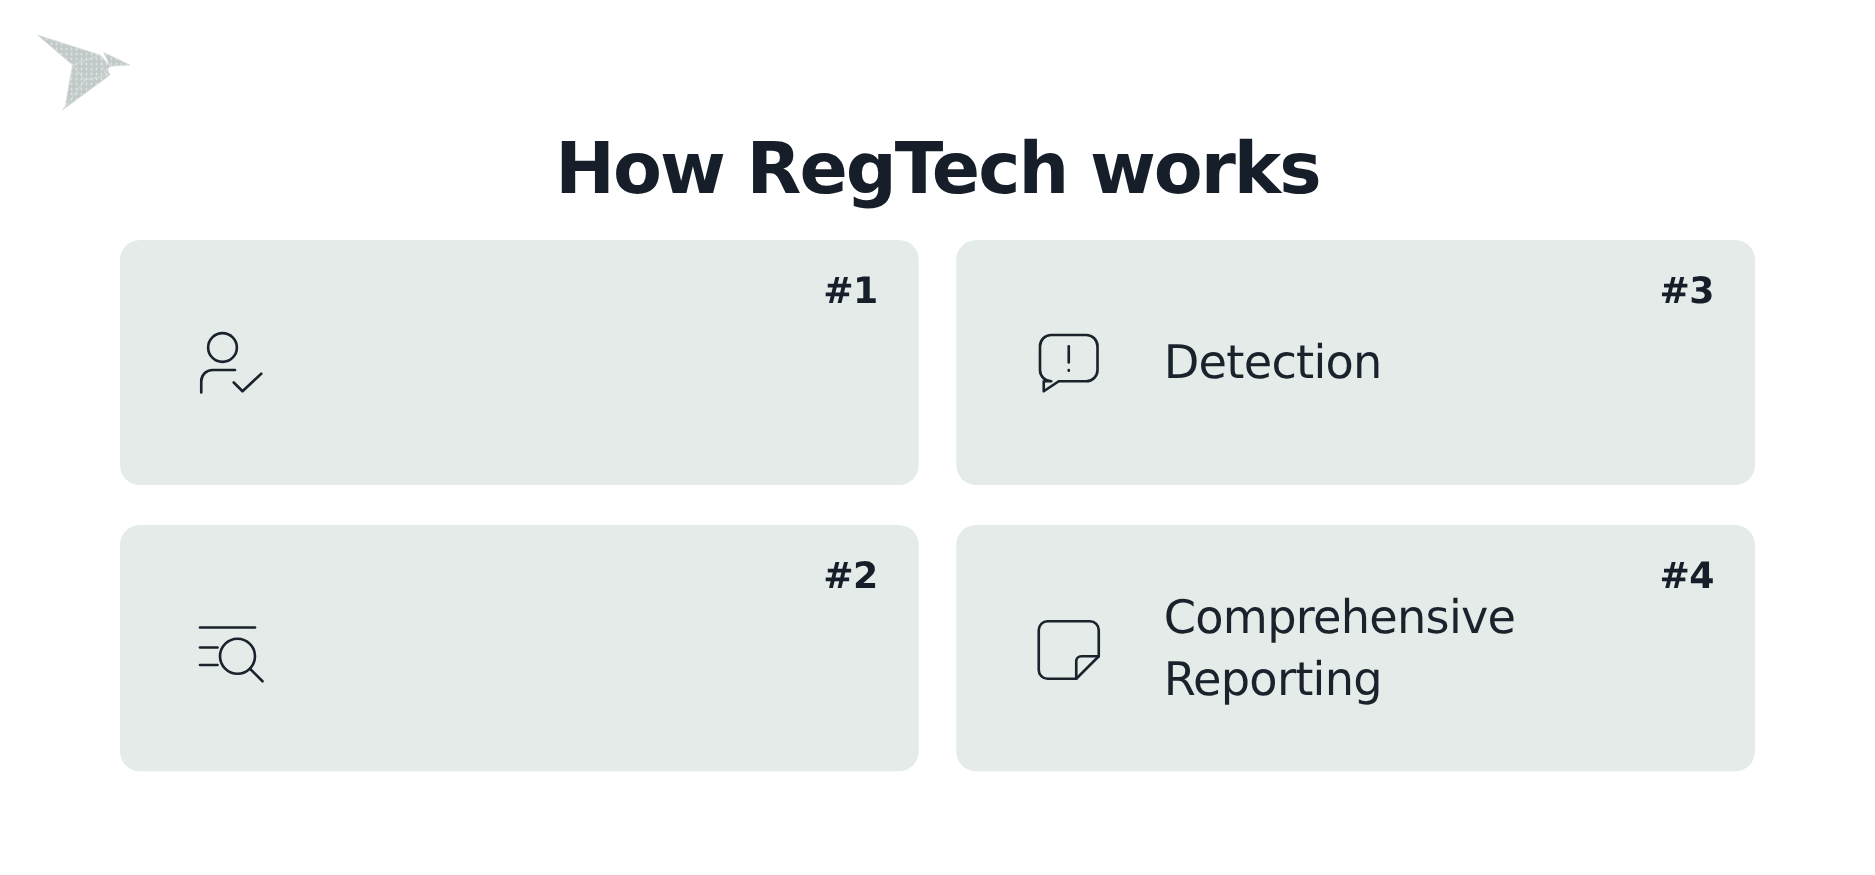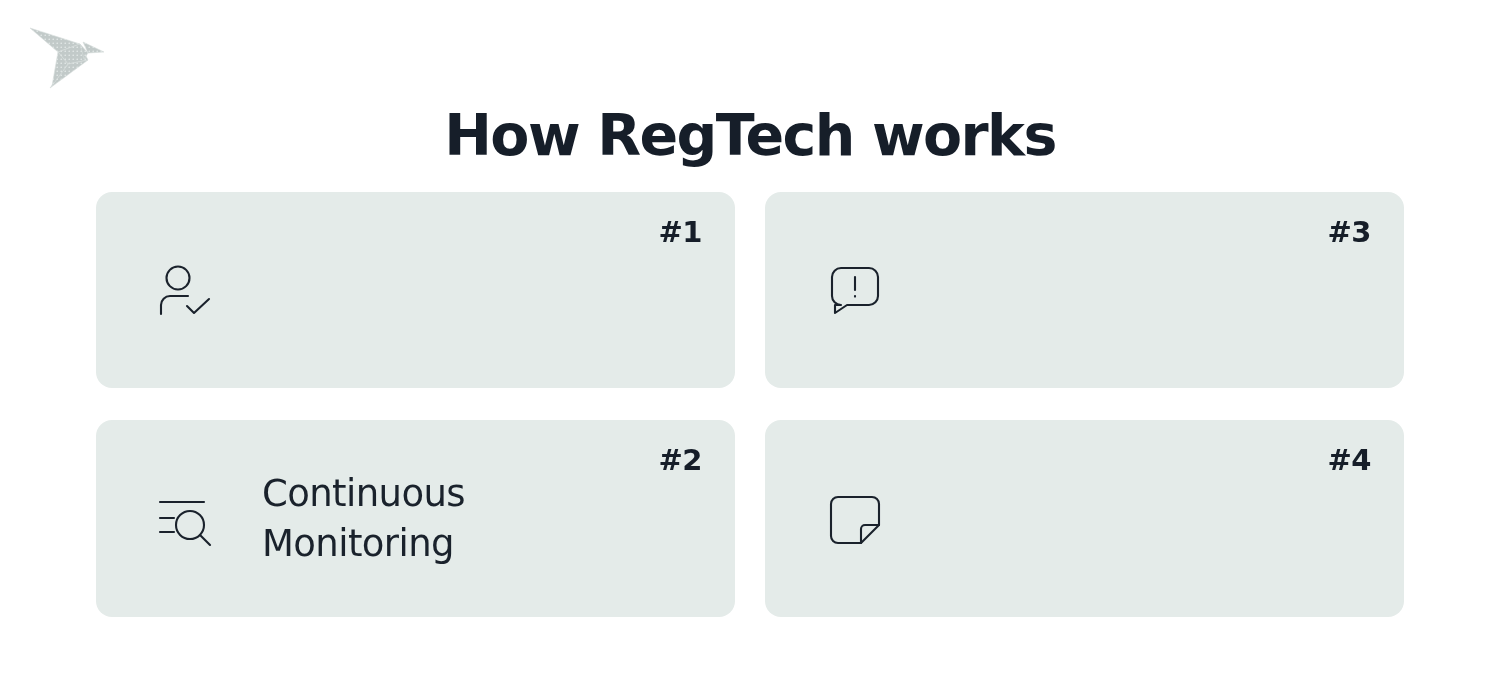--- a/index.html
+++ b/index.html
@@ -155,45 +155,46 @@
   <div class="step-card">
     <div class="card-badge">#3</div>
     <div class="card-body">
       <div class="card-icon">
         <svg viewBox="0 0 64 64" width="64" height="64" fill="none" stroke="#1a222c" stroke-width="2.1" stroke-linecap="round" stroke-linejoin="round">
           <path d="M9 19 A9 9 0 0 1 18 10 L46 10 A9 9 0 0 1 55 19 L55 38 A9 9 0 0 1 46 47 L24 47 L12 55 L12 47 L18 47 A9 9 0 0 1 9 38 Z"></path>
           <line x1="32" y1="19" x2="32" y2="32"></line>
           <line x1="32" y1="38" x2="32" y2="38.6"></line>
         </svg>
       </div>
+      <div class="card-label">Detection</div>
     </div>
   </div>
 
   <div class="step-card">
     <div class="card-badge">#2</div>
     <div class="card-body">
       <div class="card-icon">
         <svg viewBox="0 0 64 64" width="64" height="64" fill="none" stroke="#1a222c" stroke-width="2.1" stroke-linecap="round" stroke-linejoin="round">
           <line x1="6" y1="15" x2="50" y2="15"></line>
           <line x1="6" y1="31" x2="20" y2="31"></line>
           <line x1="6" y1="45" x2="20" y2="45"></line>
           <circle cx="36" cy="38" r="14"></circle>
           <line x1="46" y1="48" x2="56" y2="58"></line>
         </svg>
       </div>
-      <div class="card-label">Continuous
-Monitoring</div>
     </div>
   </div>
 
   <div class="step-card">
     <div class="card-badge">#4</div>
     <div class="card-body">
       <div class="card-icon">
         <svg viewBox="0 0 64 64" width="64" height="64" fill="none" stroke="#1a222c" stroke-width="2.1" stroke-linecap="round" stroke-linejoin="round">
           <path d="M8 17 A7 7 0 0 1 15 10 L49 10 A7 7 0 0 1 56 17 L56 38 L38 56 L15 56 A7 7 0 0 1 8 49 Z"></path>
           <path d="M56 38 L42 38 A4 4 0 0 0 38 42 L38 56"></path>
         </svg>
       </div>
+      <div class="card-label">Comprehensive
+Reporting</div>
     </div>
   </div>
 
 </div>
 
 </body></html>

